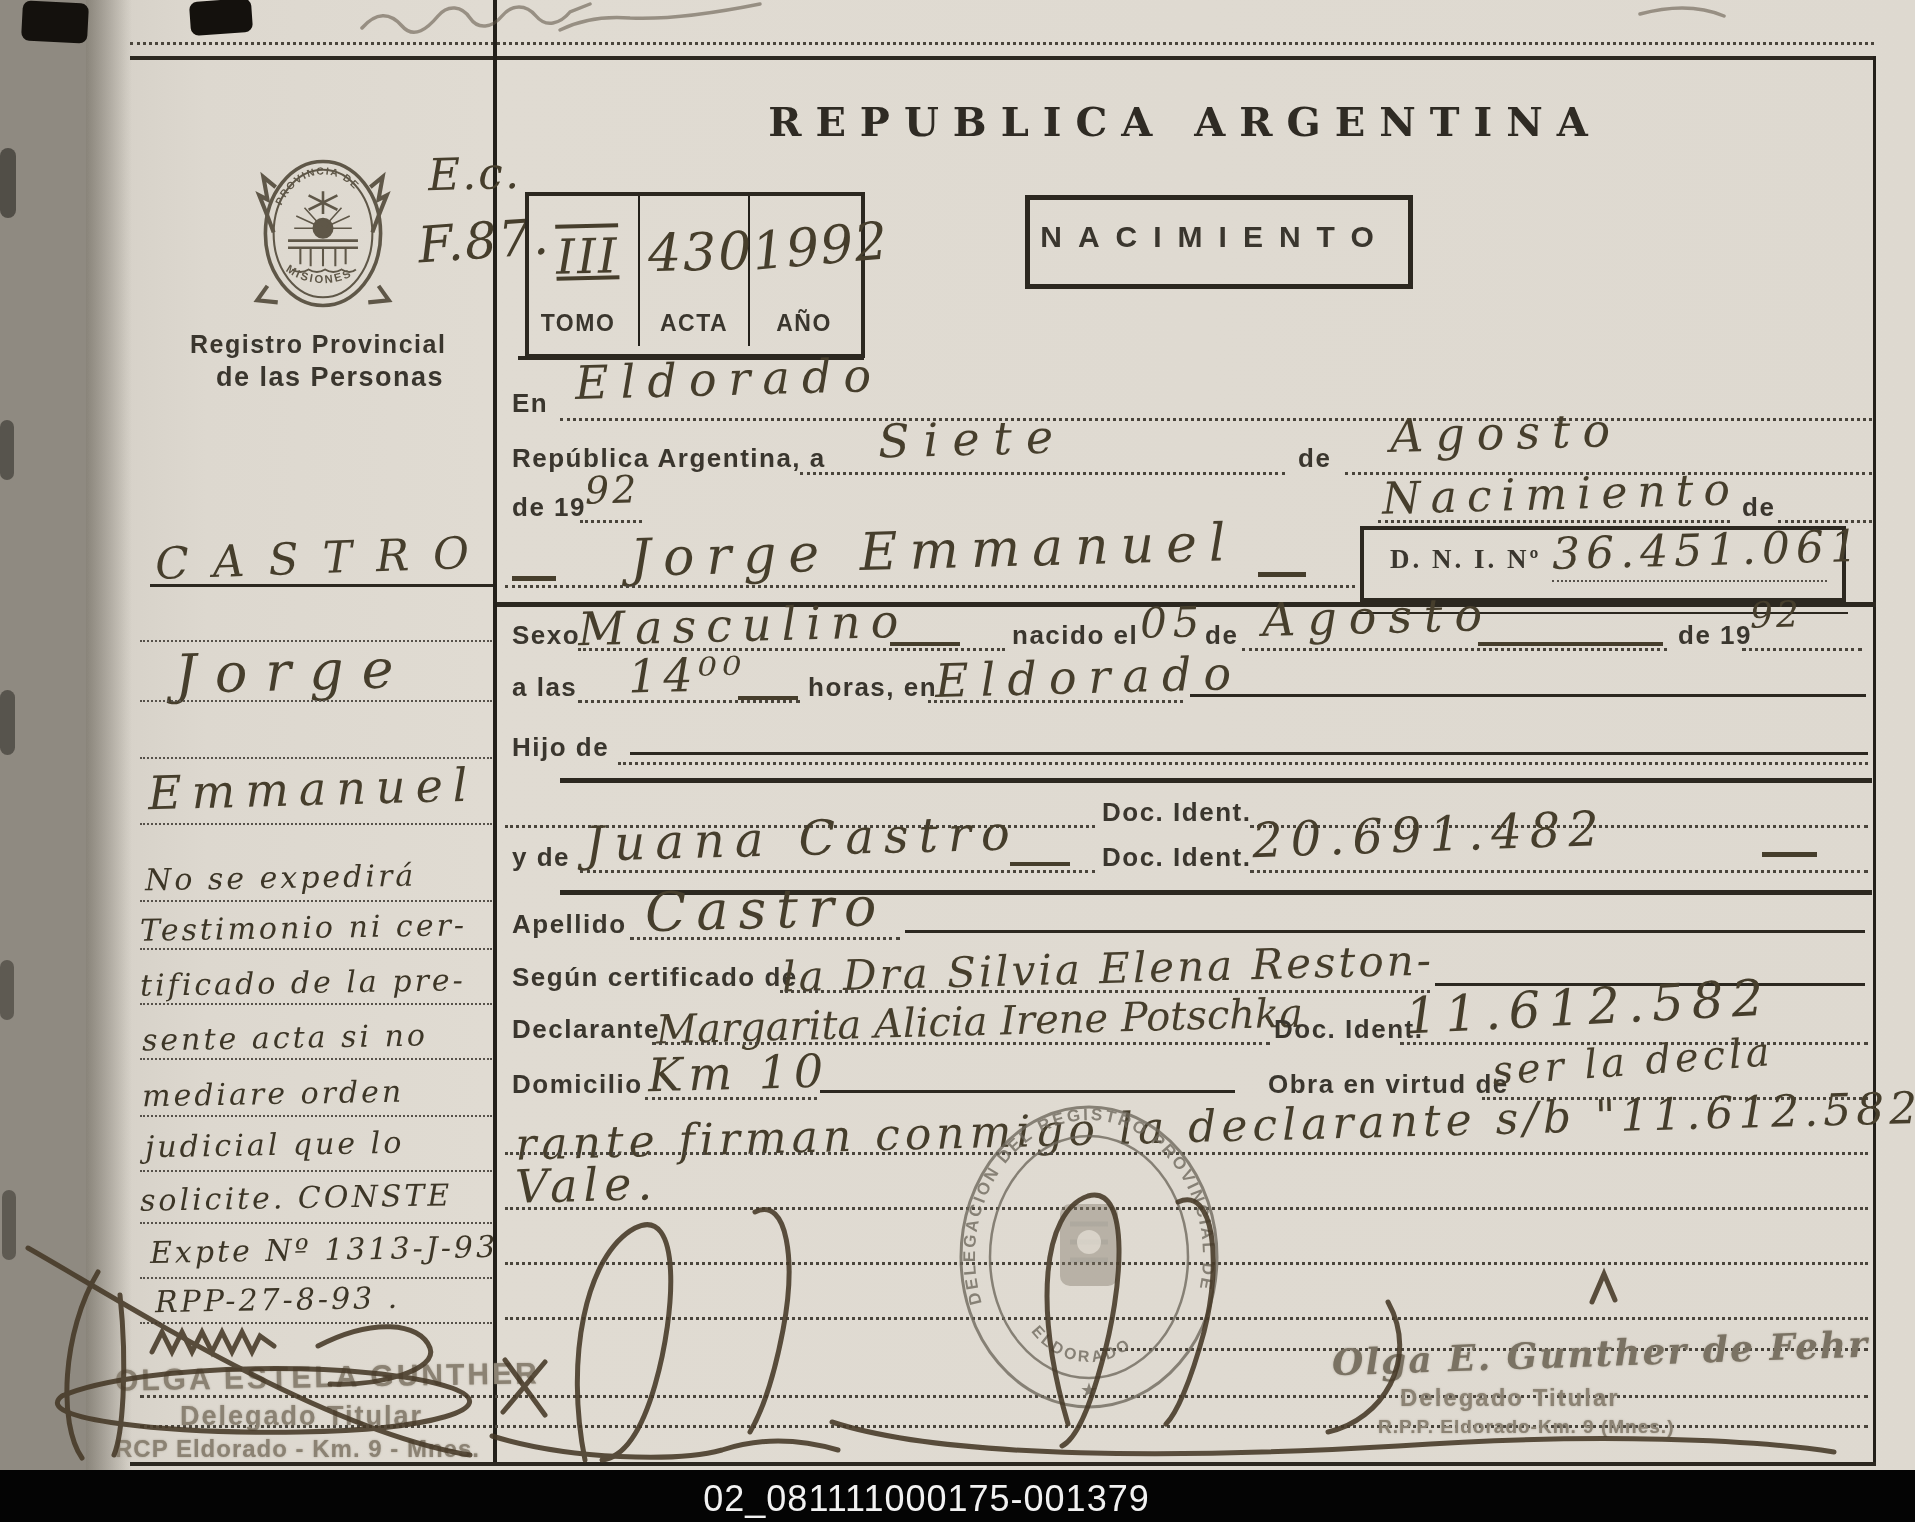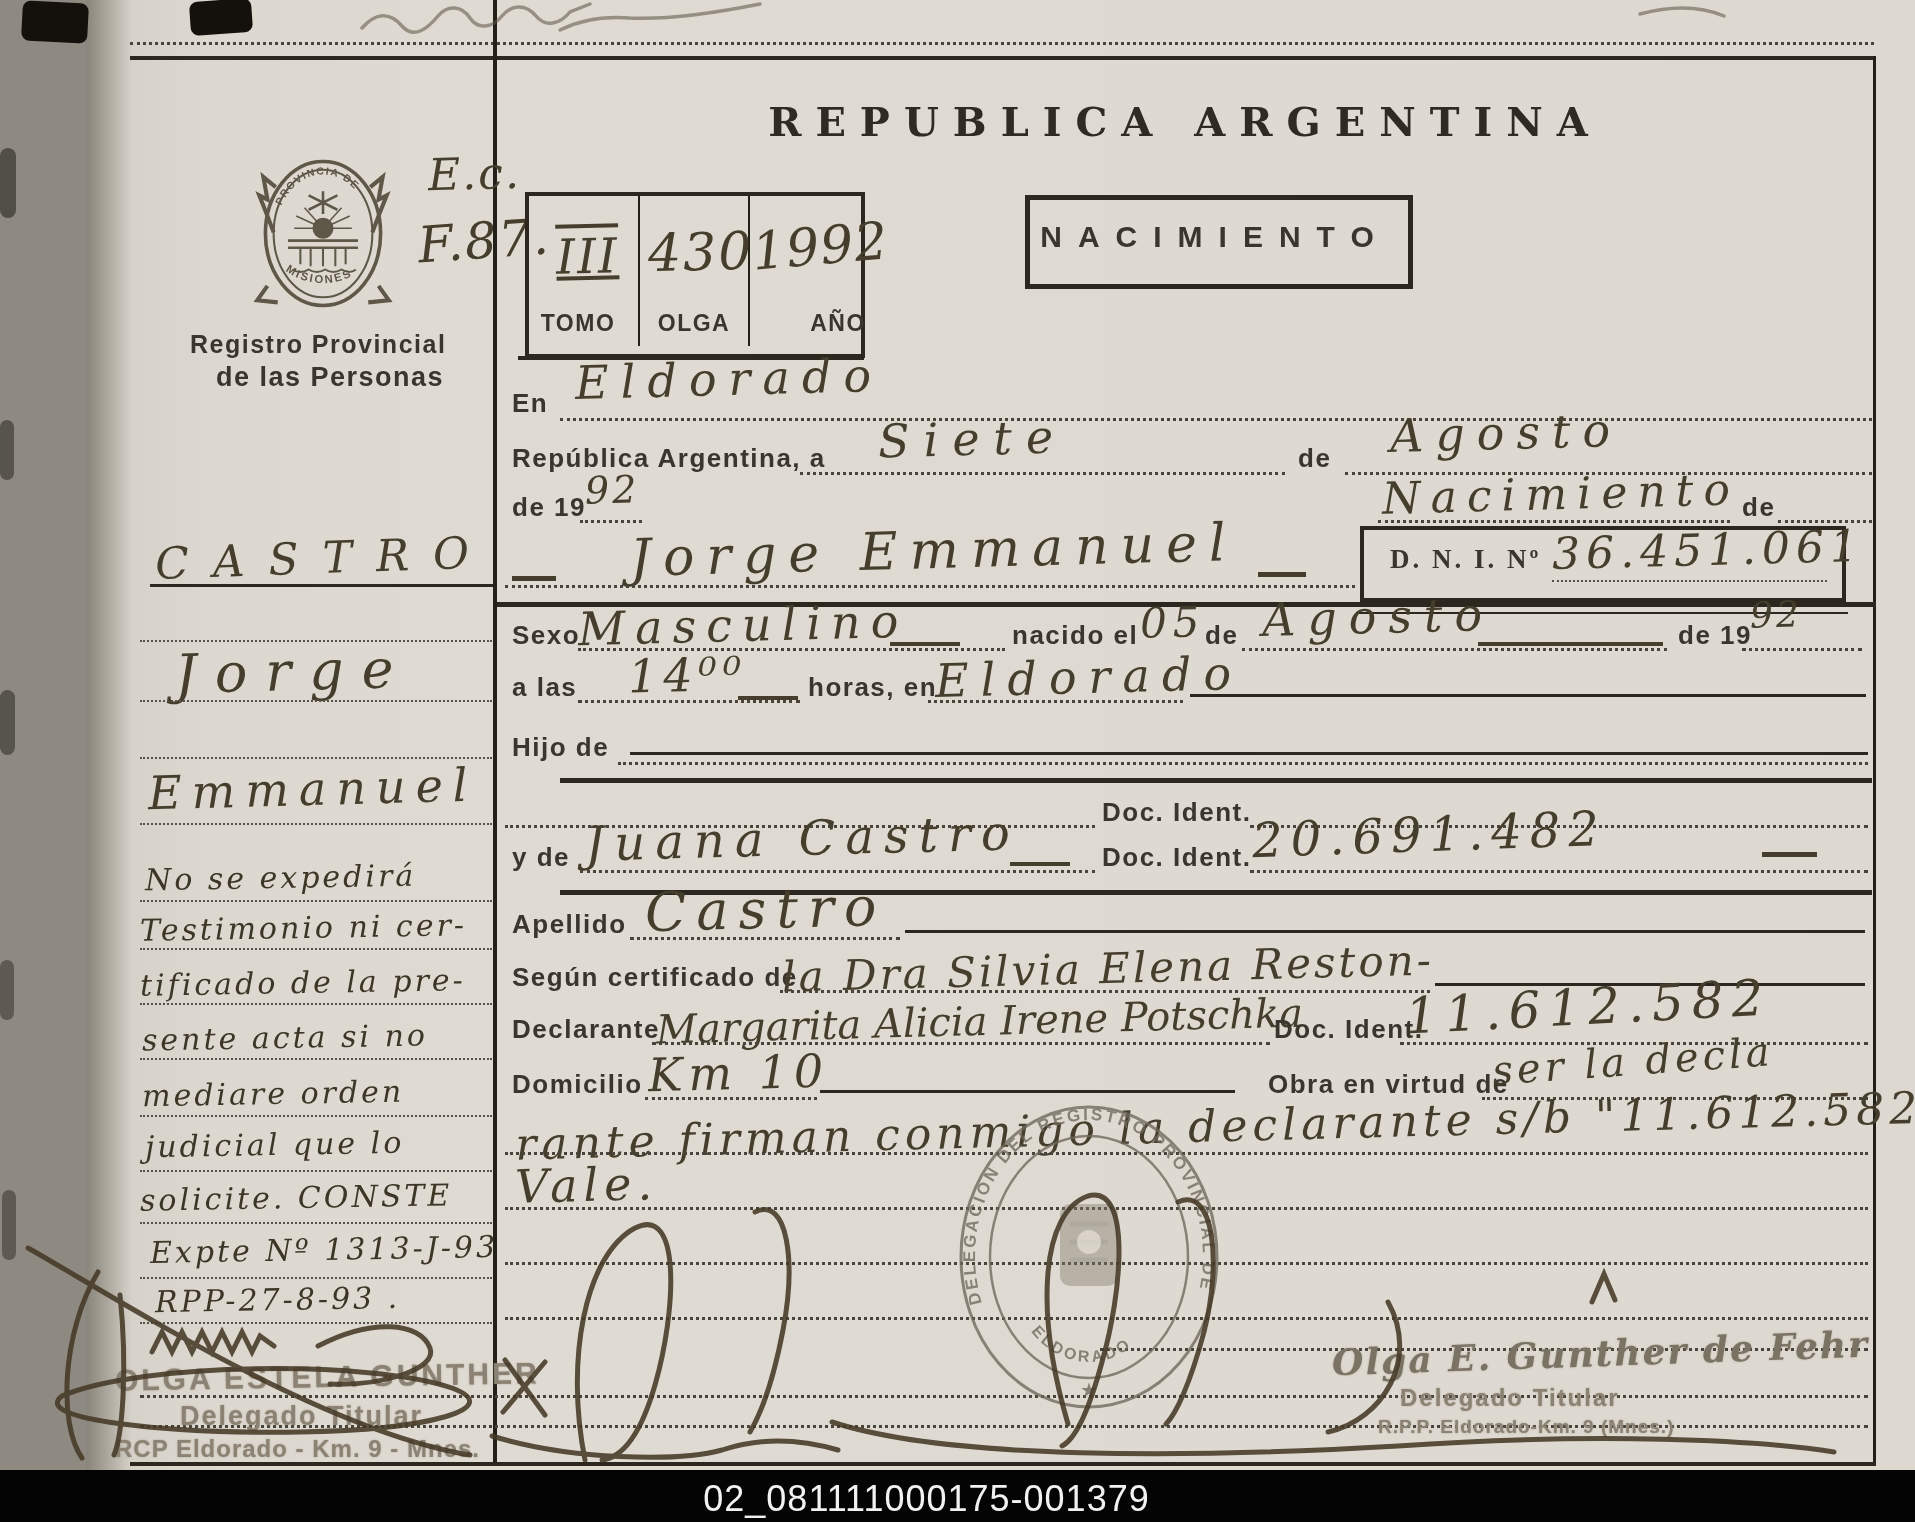--- a/index.html
+++ b/index.html
@@ -82,22 +82,22 @@
   <div class="lbl" style="left:190px;top:362px;width:280px;text-align:center;font-size:27px;">de las Personas</div>
 
   <div class="hw" style="left:428px;top:148px;font-size:44px;letter-spacing:2px;">E.c.</div>
   <div class="hw" style="left:418px;top:212px;font-size:50px;letter-spacing:2px;transform:rotate(-4deg);">F.87.</div>
 
   <div class="box" style="left:525px;top:192px;width:332px;height:158px;border-width:4px;"></div>
   <div class="vrule" style="left:638px;top:196px;width:2px;height:150px;"></div>
   <div class="vrule" style="left:748px;top:196px;width:2px;height:150px;"></div>
   <div class="rule" style="left:518px;top:356px;width:346px;height:4px;"></div>
   <div class="lbl" style="left:529px;top:310px;width:98px;text-align:center;font-size:23px;">TOMO</div>
-  <div class="lbl" style="left:640px;top:310px;width:108px;text-align:center;font-size:23px;">OLGA</div>
-  <div class="lbl" style="left:784px;top:310px;width:108px;text-align:center;font-size:23px;">AÑO</div>
+  <div class="lbl" style="left:640px;top:310px;width:108px;text-align:center;font-size:23px;">ACTA</div>
+  <div class="lbl" style="left:750px;top:310px;width:108px;text-align:center;font-size:23px;">AÑO</div>
   <div class="hw" style="left:556px;top:228px;font-size:48px;letter-spacing:2px;text-decoration:underline overline;">III</div>
   <div class="hw" style="left:648px;top:222px;font-size:52px;letter-spacing:2px;">430</div>
   <div class="hw" style="left:752px;top:216px;font-size:52px;letter-spacing:1px;transform:rotate(-5deg);">1992</div>
 
   <div class="box" style="left:1025px;top:195px;width:378px;height:84px;"></div>
   <div class="lbl" style="left:1030px;top:220px;width:370px;text-align:center;font-size:30px;letter-spacing:16px;">NACIMIENTO</div>
 
   <div class="lbl" style="left:512px;top:388px;">En</div>
   <div class="dot" style="left:560px;top:418px;width:1312px;"></div>
   <div class="hw" style="left:575px;top:352px;font-size:46px;letter-spacing:12px;">Eldorado</div>

